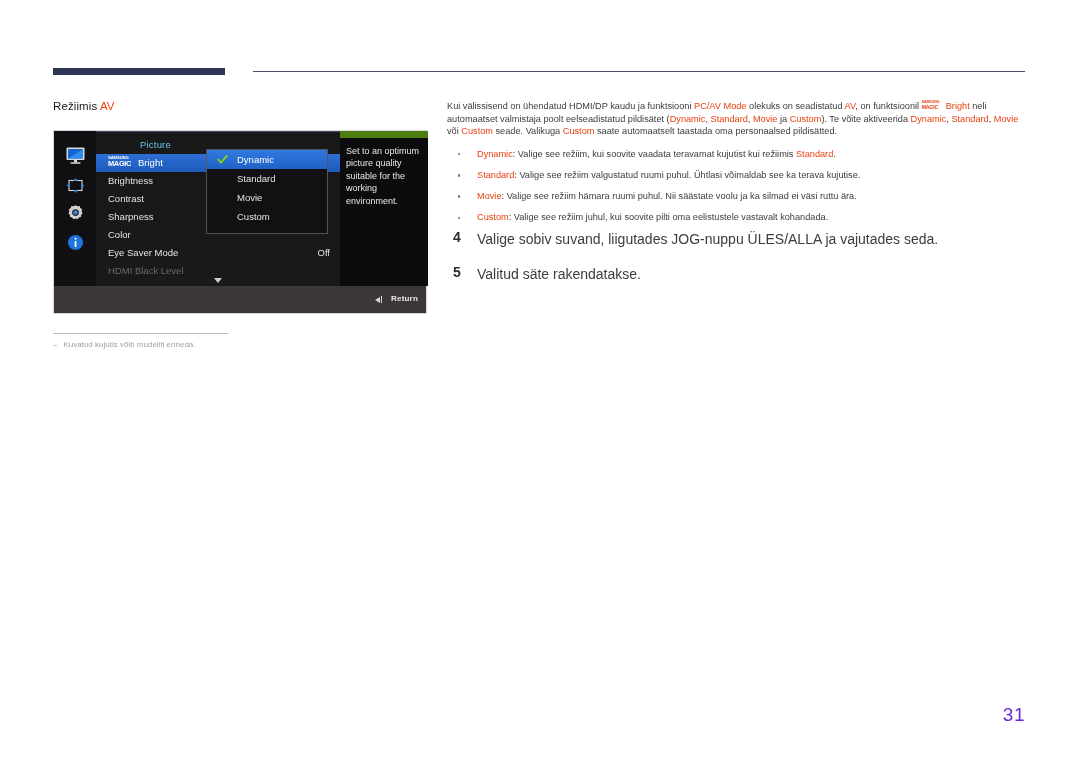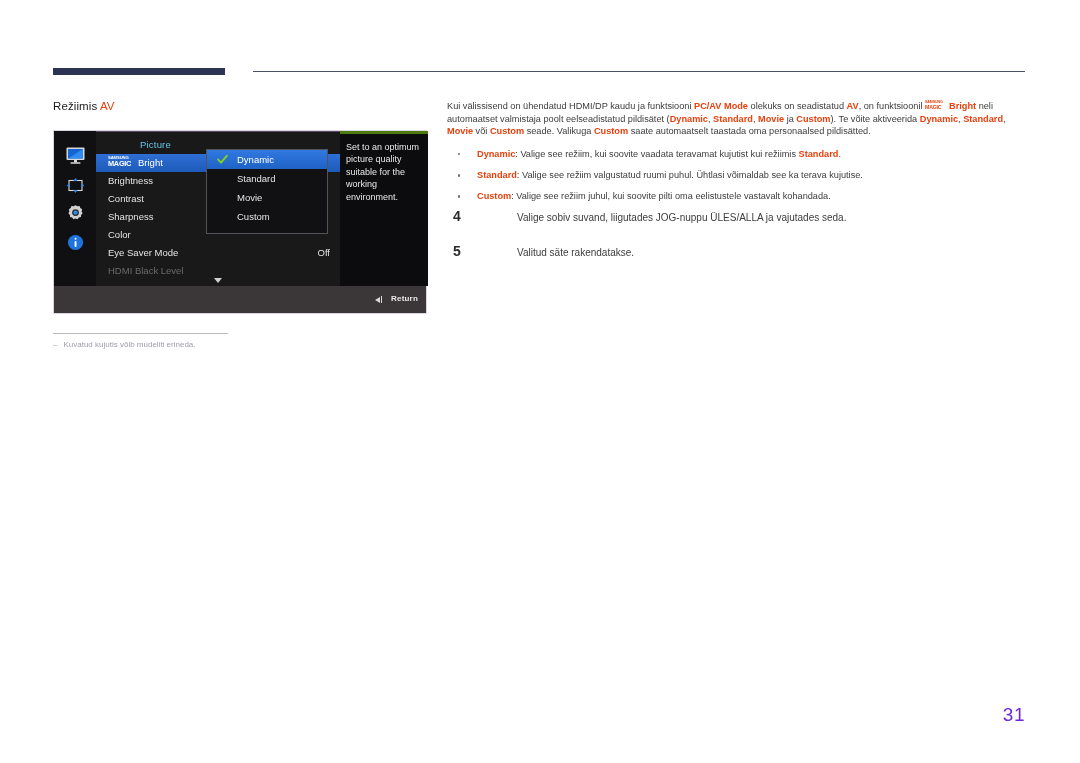--- a/index.html
+++ b/index.html
@@ -200,21 +200,21 @@
   }
   .sub-check svg { display: block; }
 
   
   .osd-desc {
     position: absolute;
     left: 286px; top: 0;
     width: 88px;
     height: 155px;
     background: #0c0c0e;
-    border-top: 3px solid #4d7c0f;
+    border-top: 7px solid #4d7c0f;
     padding: 7px 5px 0 6px;
   }
   .osd-desc p {
     font-size: 9px;
     line-height: 12.4px;
     color: #e8e8e8;
   }
 
   
   .osd-bottom {
@@ -272,21 +272,21 @@
     left: 447px;
     top: 100px;
     width: 580px;
   }
   .para {
     font-size: 9.2px;
     line-height: 12.6px;
     color: #3c3c3c;
     text-align: left;
   }
-  .para b, .bullets b { color: #e8420f; font-weight: bold; }
+  .para b, .bullets b { color: #e8420f; font-weight: normal; }
 
   .smagic-red {
     display: inline-block;
     vertical-align: middle;
     width: 24px;
     height: 11px;
     position: relative;
     top: -1px;
   }
   .smagic-red .r1 {
@@ -332,25 +332,24 @@
   }
   .step-num {
     position: absolute;
     left: 6px;
     top: -3px;
     font-size: 14px;
     font-weight: bold;
     color: #2b2b2b;
   }
   .step-text {
-    font-size: 10px;
+    font-size: 14px;
     line-height: 12.6px;
     color: #3c3c3c;
     padding-top: 1px;
-    margin-left: 40px;
   }
 
   
   .page-number {
     position: absolute;
     right: 55px;
     top: 704px;
     font-size: 19px;
     color: #6d28d9;
     letter-spacing: .5px;
@@ -489,20 +488,21 @@
     <span class="dash">‒</span><span>Kuvatud kujutis võib mudeliti erineda.</span>
   </div>
 
   <div class="right-col">
 
     <div class="para"><span>Kui välissisend on ühendatud HDMI/DP kaudu ja funktsiooni </span><b>PC/AV Mode</b><span> olekuks on seadistatud </span><b>AV</b><span>, on funktsioonil </span><span class="smagic-red"><span class="r1">SAMSUNG</span><span class="r2">MAGIC</span></span><b>Bright</b><span> neli automaatset valmistaja poolt eelseadistatud pildisätet (</span><b>Dynamic</b><span>, </span><b>Standard</b><span>, </span><b>Movie</b><span> ja </span><b>Custom</b><span>). Te võite aktiveerida </span><b>Dynamic</b><span>, </span><b>Standard</b><span>, </span><b>Movie</b><span> või </span><b>Custom</b><span> seade. Valikuga </span><b>Custom</b><span> saate automaatselt taastada oma personaalsed pildisätted.</span></div>
 
     <ul class="bullets">
       <li><b>Dynamic</b><span>: </span><span>Valige see režiim, kui soovite vaadata teravamat kujutist kui režiimis </span><b>Standard</b><span>.</span></li>
       <li><b>Standard</b><span>: </span><span>Valige see režiim valgustatud ruumi puhul. Ühtlasi võimaldab see ka terava kujutise.</span></li>
+      <li><b>Movie</b><span>: </span><span>Valige see režiim hämara ruumi puhul. Nii säästate voolu ja ka silmad ei väsi ruttu ära.</span></li>
       <li><b>Custom</b><span>: </span><span>Valige see režiim juhul, kui soovite pilti oma eelistustele vastavalt kohandada.</span></li>
     </ul>
 
     <div class="steps">
       <div class="step">
         <div class="step-num">4</div>
         <div class="step-text">Valige sobiv suvand, liigutades JOG-nuppu ÜLES/ALLA ja vajutades seda.</div>
       </div>
       <div class="step">
         <div class="step-num">5</div>

